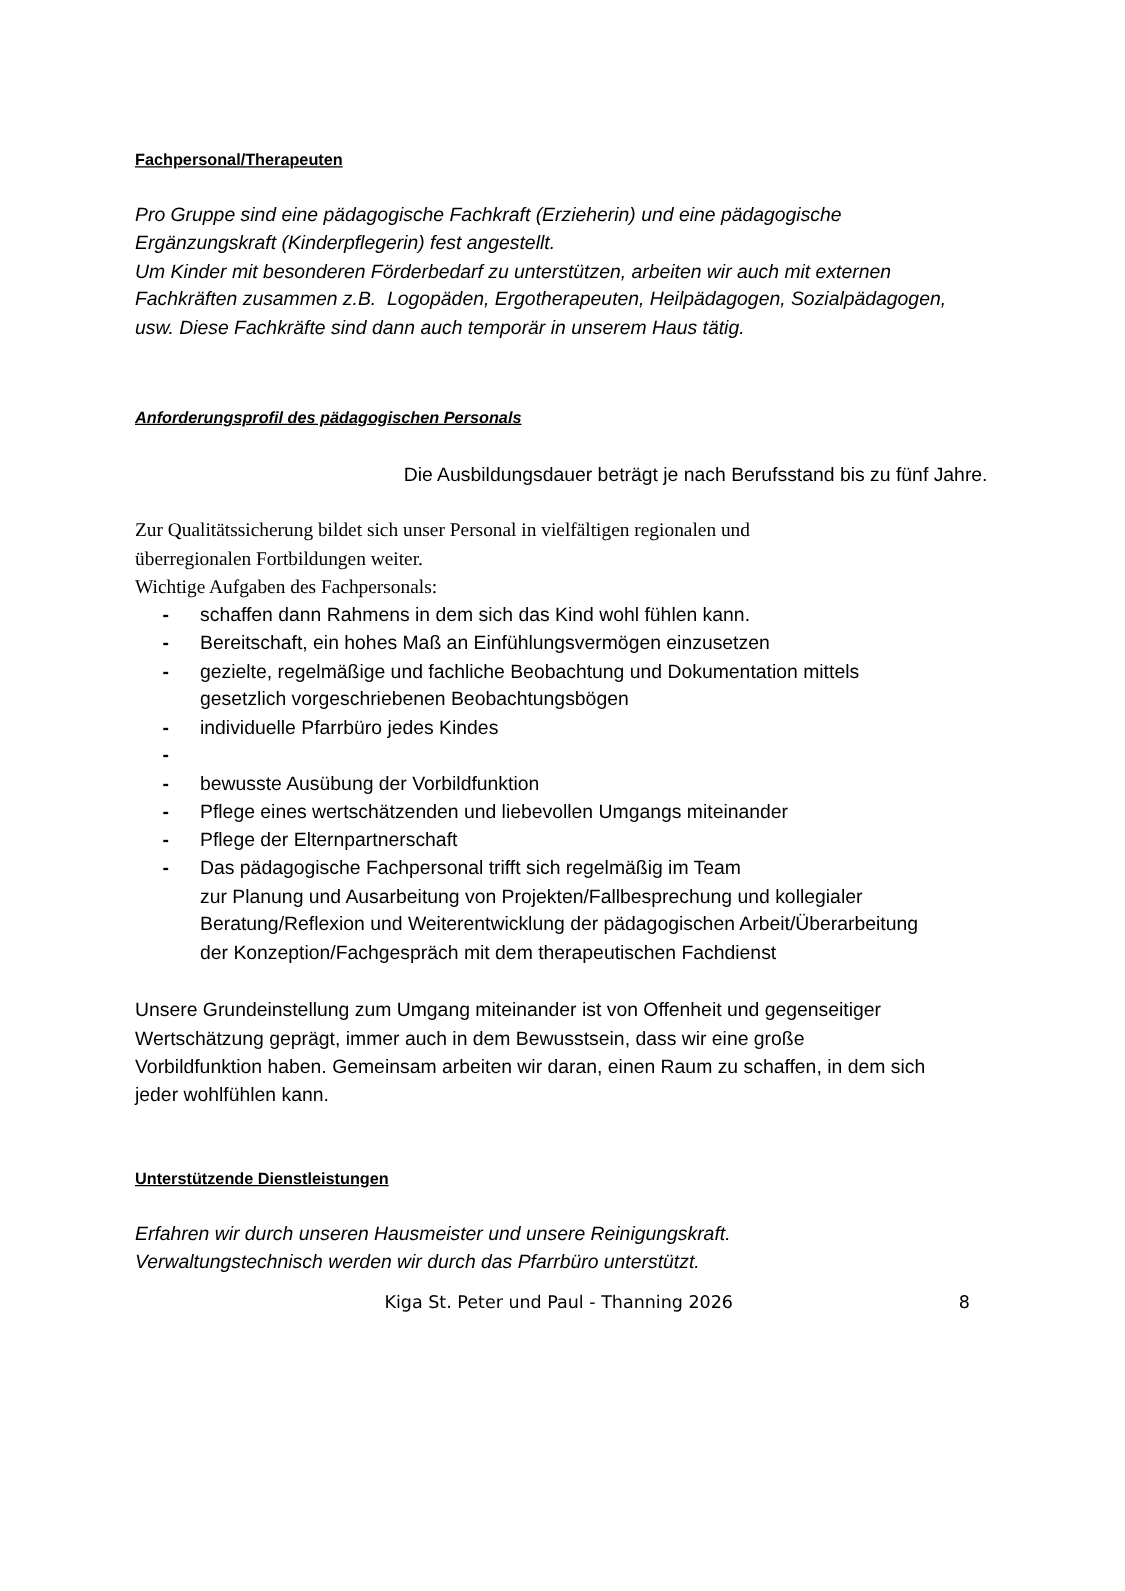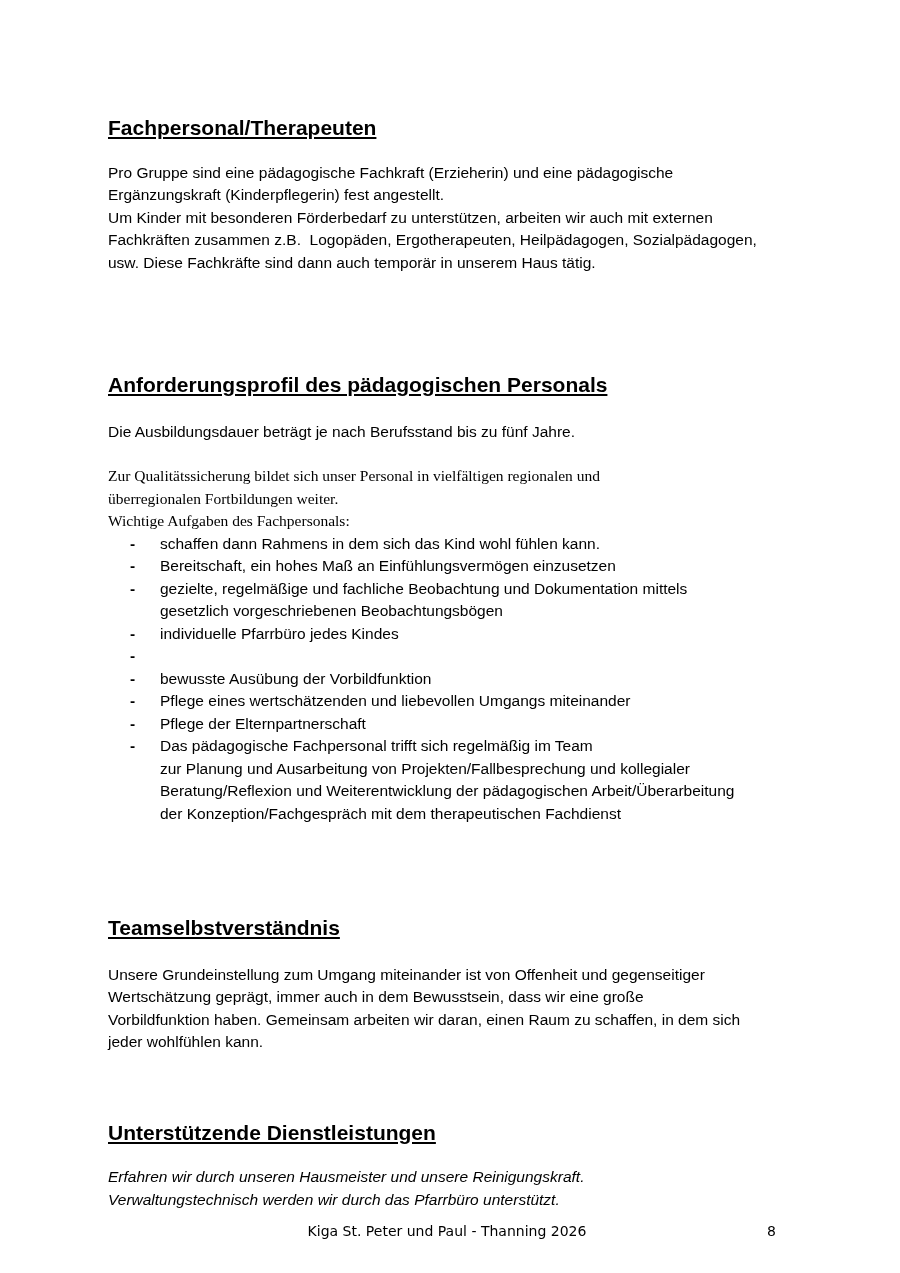--- a/index.html
+++ b/index.html
@@ -21,51 +21,51 @@
   .content {
     position: absolute;
     left: 108px;
     top: 117px;
     width: 682px;
   }
   .heading {
     font-weight: bold;
     text-decoration: underline;
     margin: 0;
-    font-size: 21px;
+    font-size: 13px;
     white-space: pre;
   }
   .para {
     margin: 0;
     white-space: pre;
   }
-  .mt-after-heading { margin-top: 22px; }
+  .mt-after-heading { margin-top: 22px; font-style: italic; }
   ul.dash-list {
     list-style: none;
     margin: 0;
     padding: 0;
   }
   ul.dash-list li {
     display: flex;
     align-items: flex-start;
   }
   .li-dash {
     flex: 0 0 30px;
     margin-left: 22px;
     font-weight: bold;
   }
   .li-text {
     white-space: pre;
   }
-  .h2-gap { margin-top: 100px; }
-  .p2-gap { margin-top: 24px; }
+  .h2-gap { margin-top: 49px; font-style: italic; }
+  .p2-gap { margin-top: 24px; text-align: right; }
   .p3-gap { margin-top: 22px; font-family: Liberation Serif, serif; }
   .h3-gap { margin-top: 92px; }
   .p4-gap { margin-top: 24px; }
-  .h4-gap { margin-top: 68px; }
+  .h4-gap { margin-top: 44px; }
   .p5-gap { margin-top: 22px; font-style: italic; }
   .footer {
     position: relative;
     margin-top: 10px;
     text-align: center;
     font-family: "DejaVu Sans", sans-serif;
     font-size: 14px;
     line-height: 20px;
   }
   .footer .footer-title {
@@ -133,21 +133,20 @@
       </li>
       <li>
         <span class="li-dash">-</span>
         <span class="li-text">Das pädagogische Fachpersonal trifft sich regelmäßig im Team
 zur Planung und Ausarbeitung von Projekten/Fallbesprechung und kollegialer
 Beratung/Reflexion und Weiterentwicklung der pädagogischen Arbeit/Überarbeitung
 der Konzeption/Fachgespräch mit dem therapeutischen Fachdienst</span>
       </li>
     </ul>
 
-    <p class="heading h3-gap">Teamselbstverständnis</p>
     <p class="para p4-gap">Unsere Grundeinstellung zum Umgang miteinander ist von Offenheit und gegenseitiger
 Wertschätzung geprägt, immer auch in dem Bewusstsein, dass wir eine große
 Vorbildfunktion haben. Gemeinsam arbeiten wir daran, einen Raum zu schaffen, in dem sich
 jeder wohlfühlen kann.</p>
 
     <p class="heading h4-gap">Unterstützende Dienstleistungen</p>
     <p class="para p5-gap">Erfahren wir durch unseren Hausmeister und unsere Reinigungskraft.
 Verwaltungstechnisch werden wir durch das Pfarrbüro unterstützt.</p>
 
     <div class="footer">

